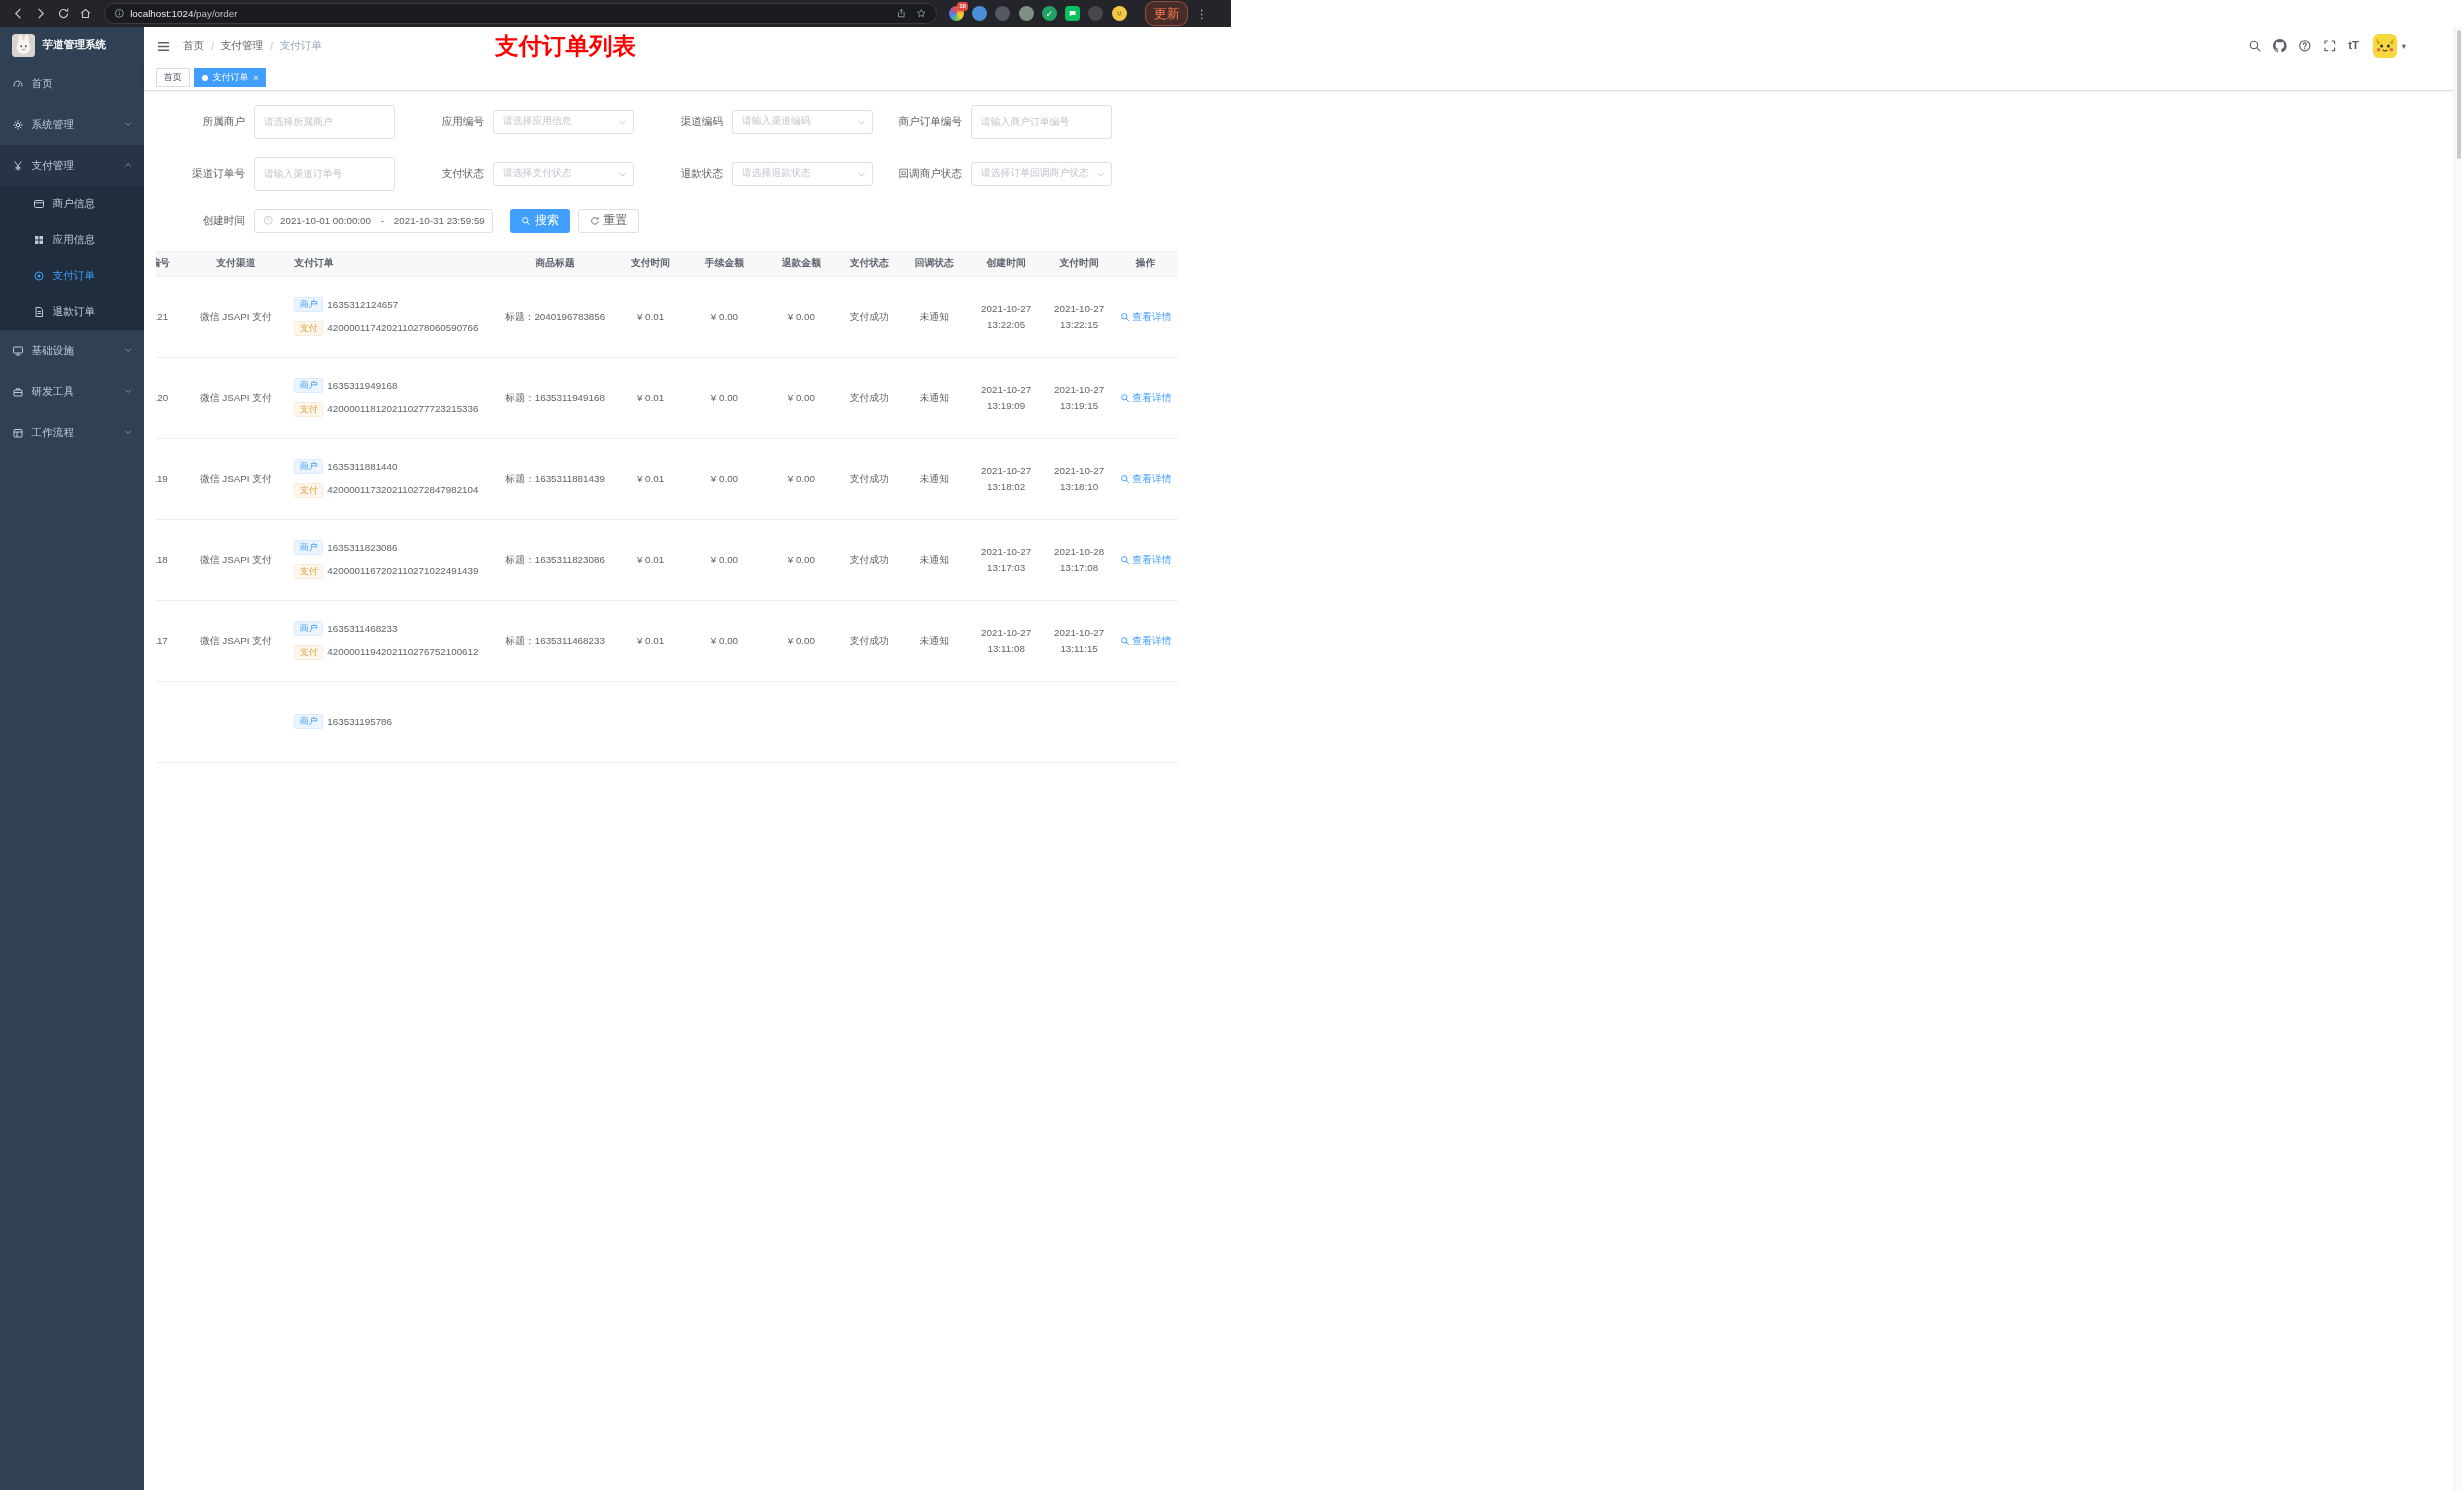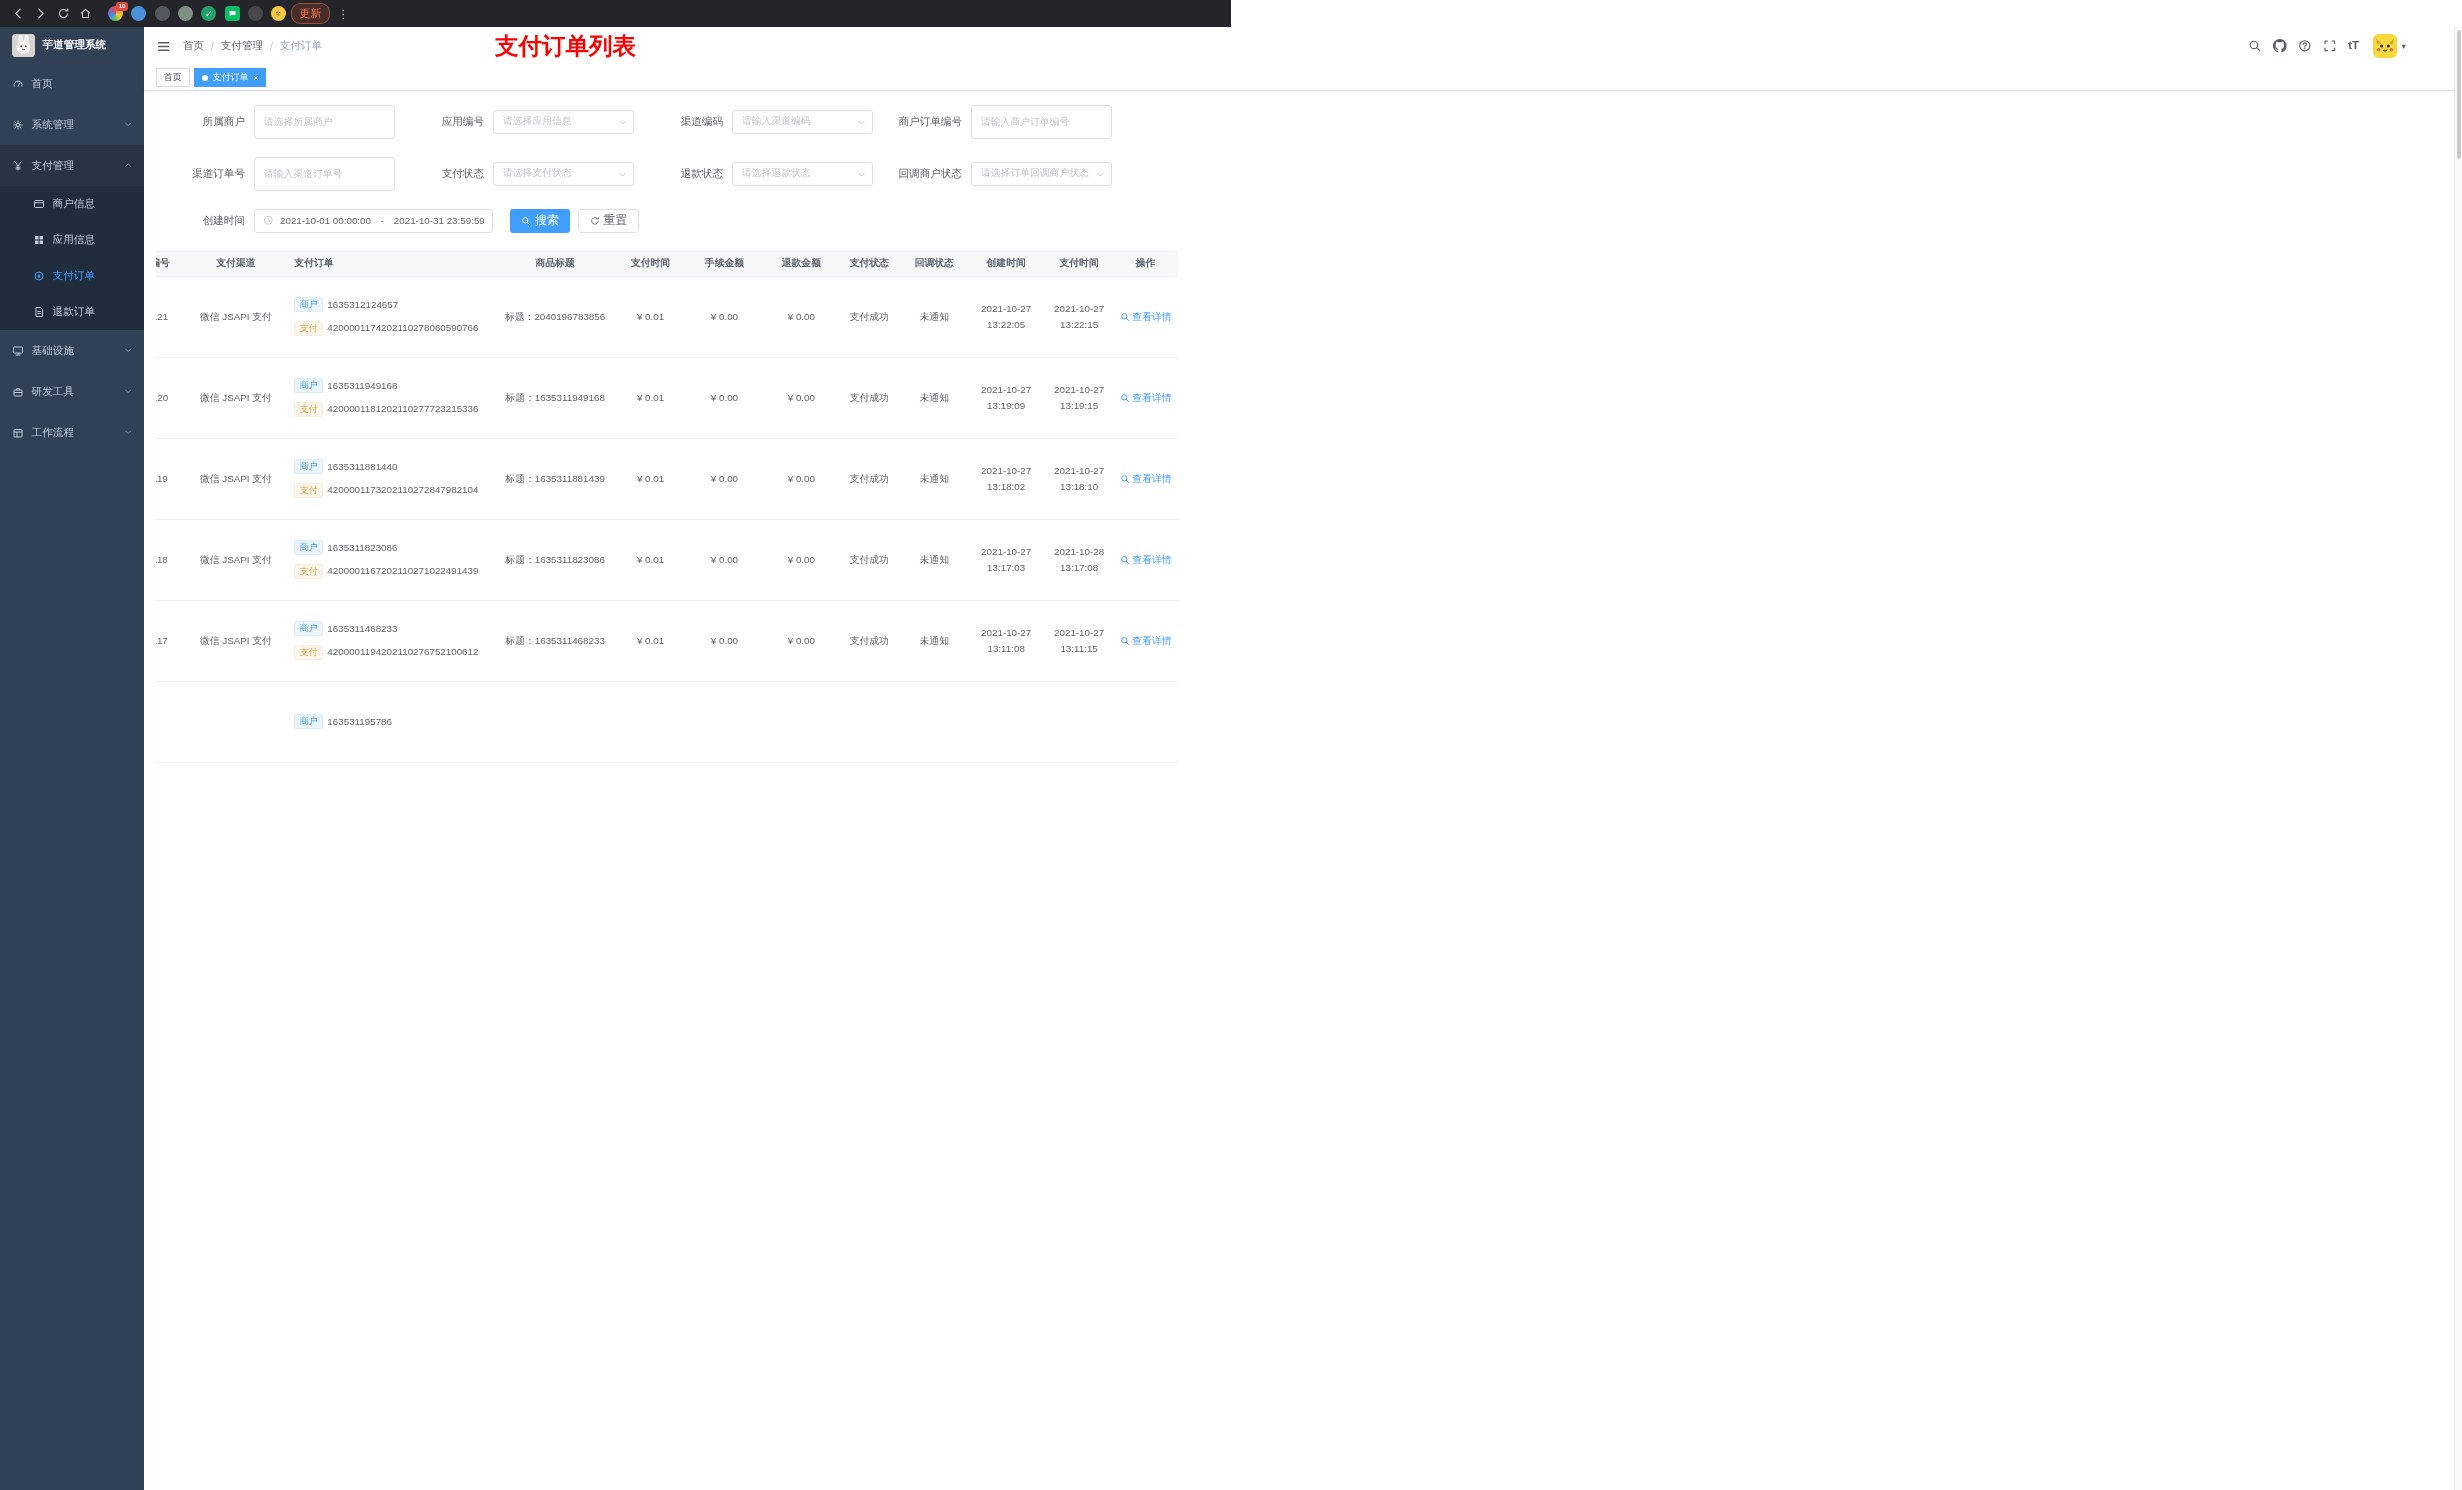--- a/index.html
+++ b/index.html
@@ -19,21 +19,21 @@
   .ext-icon { width:15px; height:15px; border-radius:50%; position:relative; flex:0 0 auto; }
   .ext-icon.e1 { background:conic-gradient(#e4573d,#f2a33c,#f7d038,#6cc24a,#3f8efc,#9b59b6,#e4573d); }
   .ext-icon.e2 { background:#4a90d9; }
   .ext-icon.e3 { background:#55585e; }
   .ext-icon.e4 { background:#7e8f83; }
   .ext-icon.e5 { background:#21a366; color:#fff; display:flex; align-items:center; justify-content:center; font-size:9px; font-weight:700; }
   .ext-icon.e6 { background:#07c160; border-radius:3.8px; display:flex; align-items:center; justify-content:center; color:#fff; }
   .ext-icon.e7 { background:#46484d; }
   .ext-icon.e8 { background:#f6c945; display:flex; align-items:center; justify-content:center; }
   .ext-badge { position:absolute; top:-3.8px; right:-4.5px; background:#e04a3f; color:#fff; font-size:6px; line-height:7.6px; padding:0.8px 2.3px; border-radius:3px; font-weight:700; }
-  .update-btn { margin-left:3px; background:rgba(255,87,34,.16); color:#ff7a50; border:0.8px solid rgba(255,122,80,.45); font-size:11px; border-radius:9px; padding:2.3px 7.6px; white-space:nowrap; flex:0 0 auto; }
+  .update-btn { margin-left:17px; background:rgba(255,87,34,.16); color:#ff7a50; border:0.8px solid rgba(255,122,80,.45); font-size:13px; border-radius:9px; padding:2.3px 7.6px; white-space:nowrap; flex:0 0 auto; }
   .kebab { color:#c6c9cc; font-size:11.4px; margin-left:6px; letter-spacing:0; flex:0 0 auto; }
 
   
   .app { position:absolute; top:27px; left:0; right:0; bottom:0; display:flex; }
 
   
   .sidebar { width:144px; flex:0 0 auto; background:#304156; color:#bfcbd9; display:flex; flex-direction:column; overflow:hidden;text-align:center; }
   .logo-row { height:36px; display:flex; align-items:center; padding-left:12px; gap:7.6px; flex:0 0 auto; }
   .logo-avatar { width:23px; height:23px; border-radius:3px; overflow:hidden; flex:0 0 auto; }
   .logo-title { color:#fff; font-weight:700; font-size:10.6px; white-space:nowrap; }
@@ -148,20 +148,38 @@
         <path d="M19.8 2.8v4.4h-4.4" fill="none" stroke="currentColor" stroke-width="2"></path>
       </svg>
   </div>
   <div class="nav-btn">
     <svg viewBox="0 0 24 24">
         <path d="M4 11.5 12 4.5 20 11.5" fill="none" stroke="currentColor" stroke-width="2" stroke-linejoin="round"></path>
         <path d="M6.5 10.5V19.5h11V10.5" fill="none" stroke="currentColor" stroke-width="2"></path>
       </svg>
   </div>
 
+  <div class="url-pill">
+    <svg class="i14" viewBox="0 0 24 24">
+        <circle cx="12" cy="12" r="9" fill="none" stroke="currentColor" stroke-width="2"></circle>
+        <line x1="12" y1="11" x2="12" y2="16.5" stroke="currentColor" stroke-width="2"></line>
+        <circle cx="12" cy="7.5" r="1.3" fill="currentColor"></circle>
+      </svg>
+    <div class="url-text"><span class="url-host">localhost:1024</span><span class="url-path">/pay/order</span></div>
+    <div class="pill-right">
+      <svg class="i14" viewBox="0 0 24 24">
+          <path d="M12 14V3.5" fill="none" stroke="currentColor" stroke-width="2"></path>
+          <path d="M8.5 6.5 12 3l3.5 3.5" fill="none" stroke="currentColor" stroke-width="2" stroke-linejoin="round"></path>
+          <path d="M7 10H5.5v10h13V10H17" fill="none" stroke="currentColor" stroke-width="2"></path>
+        </svg>
+      <svg class="i14" viewBox="0 0 24 24">
+          <path d="M12 3.6l2.6 5.3 5.8.8-4.2 4.1 1 5.8L12 16.9l-5.2 2.7 1-5.8-4.2-4.1 5.8-.8z" fill="none" stroke="currentColor" stroke-width="1.8" stroke-linejoin="round"></path>
+        </svg>
+    </div>
+  </div>
 
   <div class="ext-row">
     <div class="ext-icon e1">
         <span class="ext-badge">10</span>
       </div>
     <div class="ext-icon e2"></div>
     <div class="ext-icon e3"></div>
     <div class="ext-icon e4"></div>
     <div class="ext-icon e5">
         <span>✓</span>

